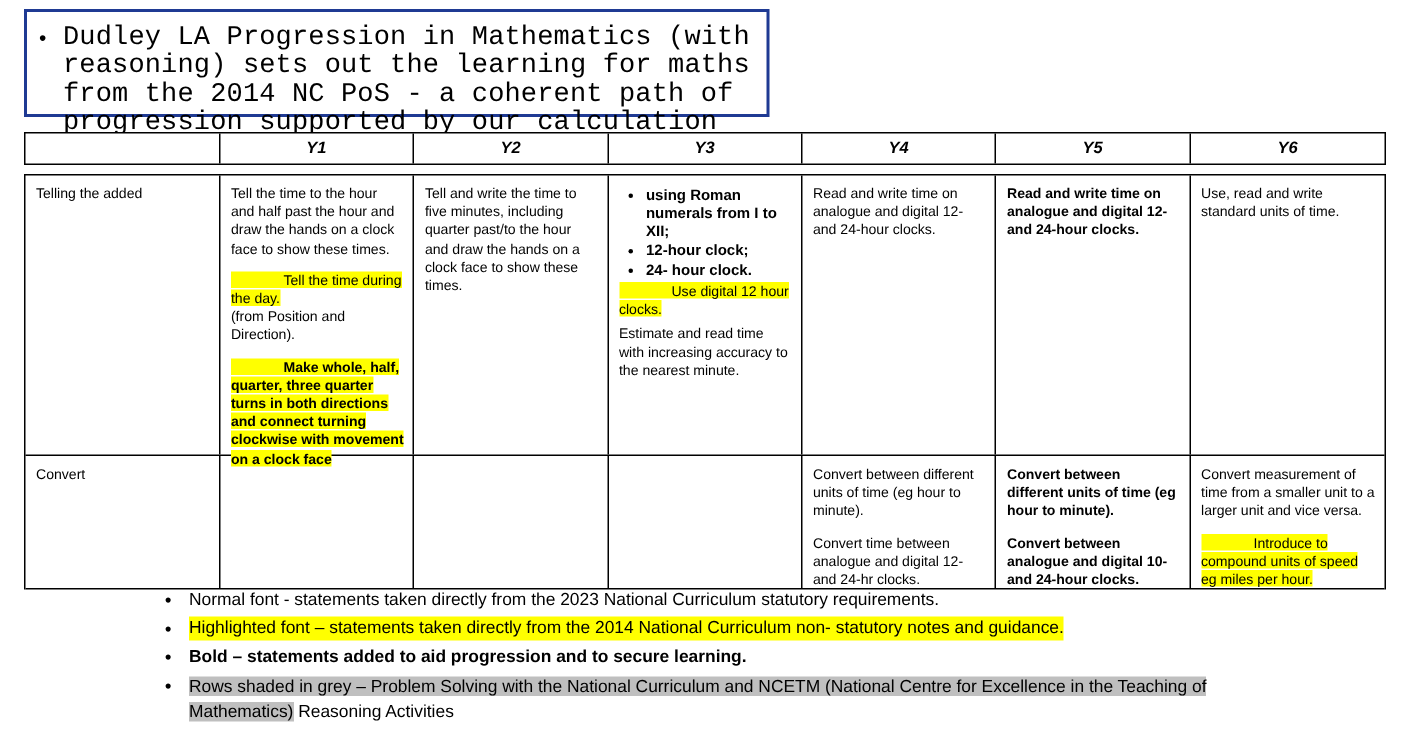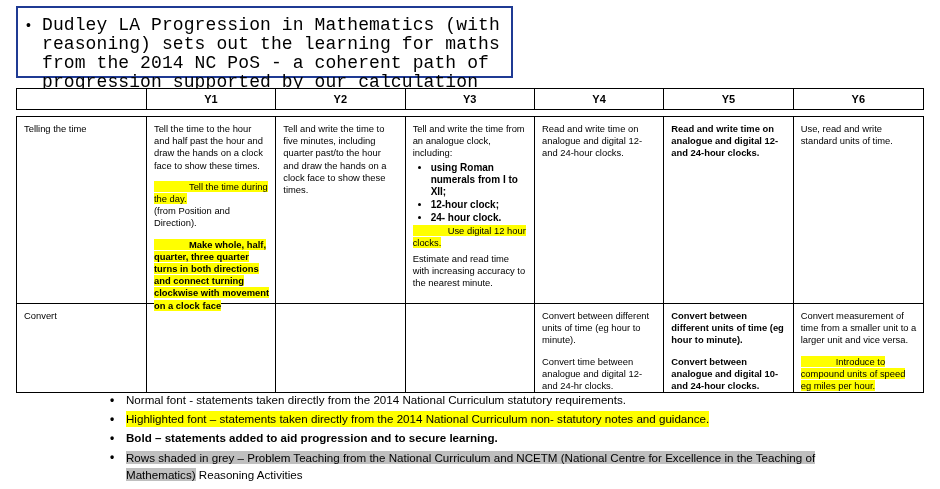--- a/index.html
+++ b/index.html
@@ -68,21 +68,21 @@
     font-size: 11px;
     font-weight: bold;
     display: flex;
     align-items: center;
     justify-content: center;
   }
   .year-header .yh-cell:last-child {
     border-right: none;
   }
   .yh-blank { width: 130px; }
-  .yh-year  { width: 129.6px; }
+  .yh-year  { width: 129.6px; font-style: italic; }
 
   
   .grid {
     position: absolute;
     left: 16px;
     top: 116px;
     width: 908px;
     border: 1px solid #000000;
     border-bottom: none;
     box-sizing: border-box;
@@ -183,35 +183,34 @@
     <div class="yh-cell yh-year">Y2</div>
     <div class="yh-cell yh-year">Y3</div>
     <div class="yh-cell yh-year">Y4</div>
     <div class="yh-cell yh-year">Y5</div>
     <div class="yh-cell yh-year">Y6</div>
   </div>
 
   <div class="grid">
 
     <div class="row row-telling">
-      <div class="cell label">Telling the time</div>
+      <div class="cell label">Telling the added</div>
 
       <div class="cell yr">
         <p class="c">Tell the time to the hour and half past the hour and draw the hands on a clock face to show these times.</p>
         <p class="c"><span class="hl">Tell the time during the day.</span></p>
         <p class="c" style="margin-top:0">(from Position and Direction).</p>
         <p class="c"><span class="hl bold">Make whole, half, quarter, three quarter turns in both directions and connect turning clockwise with movement on a clock face</span></p>
       </div>
 
       <div class="cell yr">
         <p class="c">Tell and write the time to five minutes, including quarter past/to the hour and draw the hands on a clock face to show these times.</p>
       </div>
 
       <div class="cell yr">
-        <p class="c">Tell and write the time from an analogue clock, including:</p>
         <ul class="sub">
           <li>using Roman numerals from I to XII;</li>
           <li>12-hour clock;</li>
           <li>24- hour clock.</li>
         </ul>
         <p class="c"><span class="hl">Use digital 12 hour clocks.</span></p>
         <p class="c" style="margin-top:4px">Estimate and read time with increasing accuracy to the nearest minute.</p>
       </div>
 
       <div class="cell yr">
@@ -257,33 +256,33 @@
         <p class="c"><span class="hl">Introduce to compound units of speed eg miles per hour.</span></p>
       </div>
     </div>
 
   </div>
 
   <div class="legend">
 
     <div class="legend-item">
       <span class="legend-bullet">•</span>
-      <span class="legend-text">Normal font - statements taken directly from the 2014 National Curriculum statutory requirements.</span>
+      <span class="legend-text">Normal font - statements taken directly from the 2023 National Curriculum statutory requirements.</span>
     </div>
 
     <div class="legend-item">
       <span class="legend-bullet">•</span>
       <span class="legend-text mark-yellow">Highlighted font – statements taken directly from the 2014 National Curriculum non- statutory notes and guidance.</span>
     </div>
 
     <div class="legend-item">
       <span class="legend-bullet">•</span>
       <span class="legend-text bolded">Bold – statements added to aid progression and to secure learning.</span>
     </div>
 
     <div class="legend-item legend-last">
       <span class="legend-bullet">•</span>
-      <span class="legend-text"><span class="mark-grey">Rows shaded in grey – Problem Teaching from the National Curriculum and NCETM </span><span class="mark-grey">(National Centre for Excellence in the Teaching of Mathematics)</span><span> Reasoning Activities</span></span>
+      <span class="legend-text"><span class="mark-grey">Rows shaded in grey – Problem Solving with the National Curriculum and NCETM </span><span class="mark-grey">(National Centre for Excellence in the Teaching of Mathematics)</span><span> Reasoning Activities</span></span>
     </div>
 
   </div>
 
 </div>
 
 </body></html>

